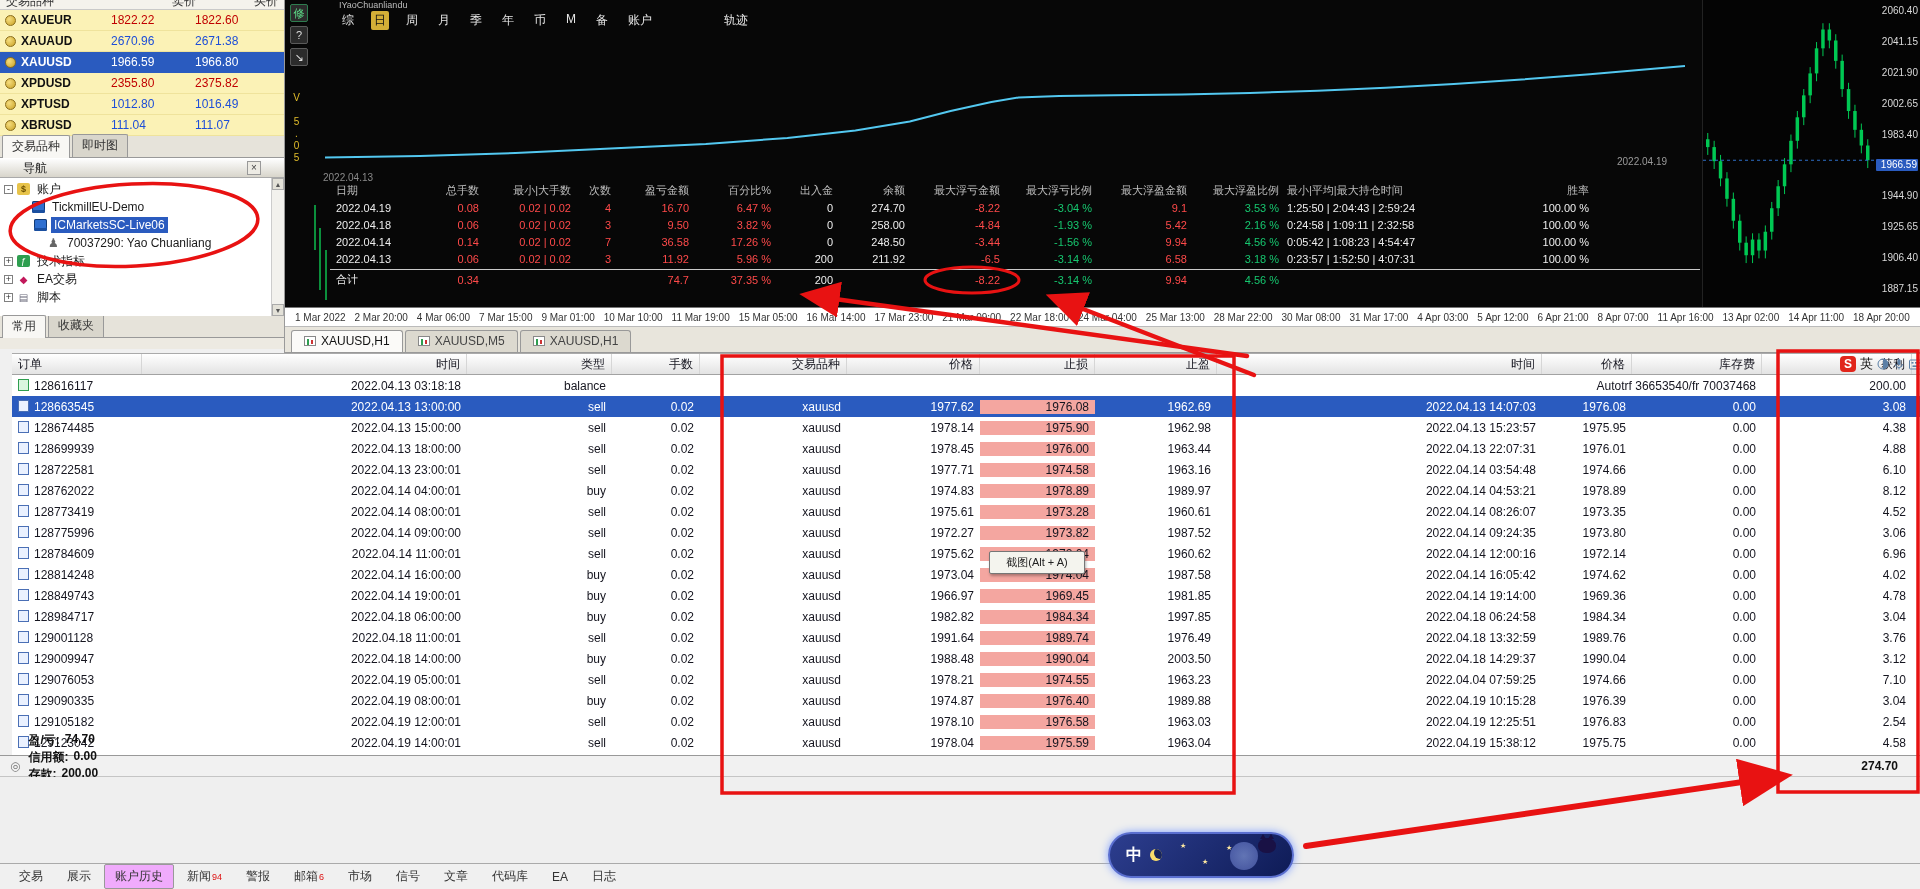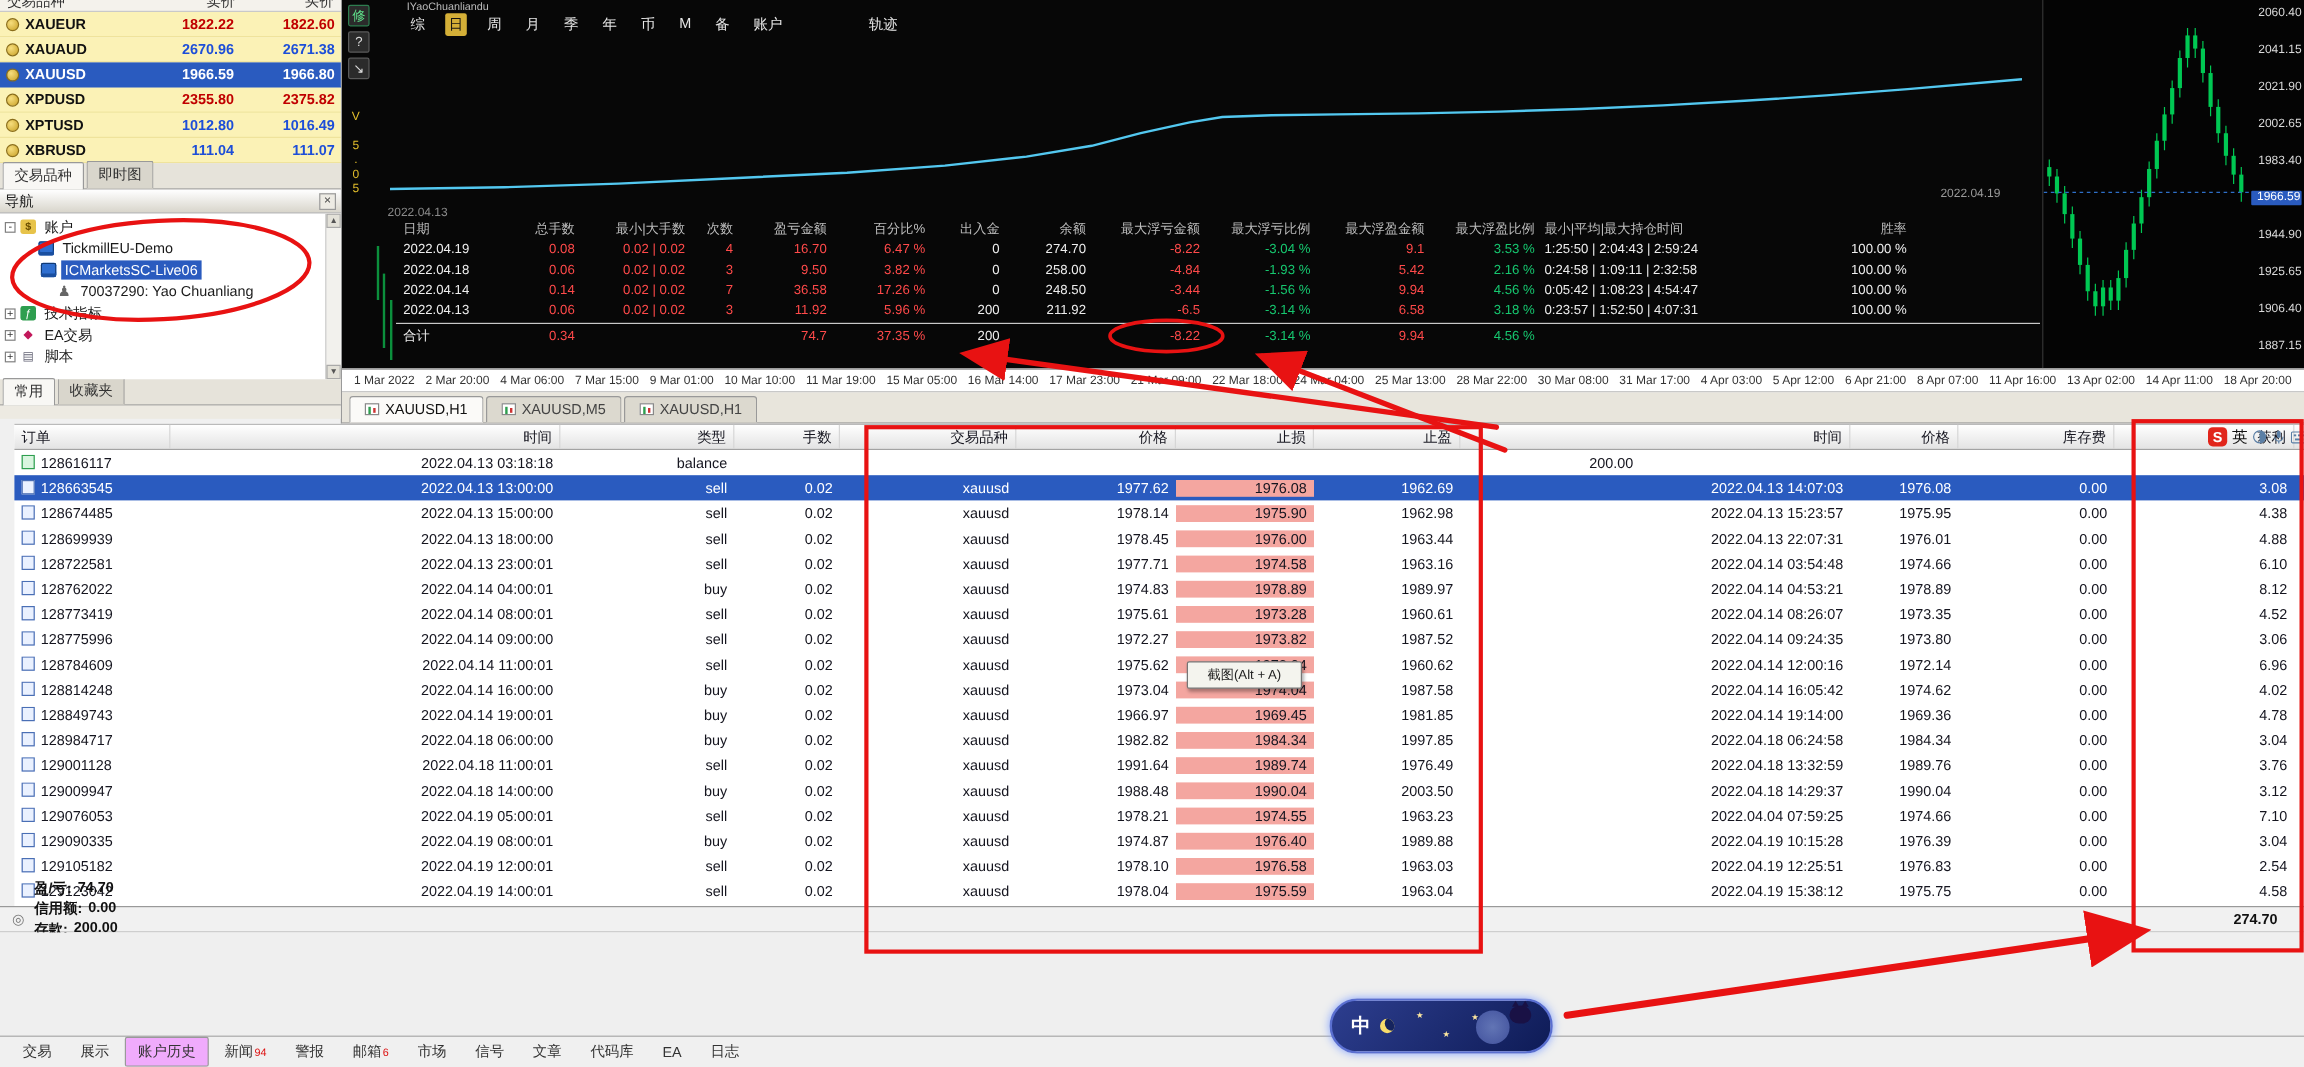--- a/index.html
+++ b/index.html
@@ -9,29 +9,29 @@
 
 #left-panel{position:absolute;left:0;top:0;width:285px;height:353px;background:#F0F0F0;border-right:1px solid #9a9a9a;z-index:5}
 #mw-header{height:10px;overflow:hidden;background:#F4F2EC;border-bottom:1px solid #c9c9c9}
 #mw-header .mwh{display:flex;height:18px;margin-top:-8px;align-items:center;padding:0 6px;color:#333}
 .mwh-sym{flex:1;text-align:left}
 .mwh-bid{width:88px;text-align:right}
 .mwh-ask{width:82px;text-align:right}
 .mw-row{height:21px;display:flex;align-items:center;background:#FBF2B6;border-bottom:1px solid #EFE39C;padding:0 5px}
 .mw-row .coin{width:11px;height:11px;border-radius:50%;background:radial-gradient(circle at 35% 35%,#F6DD7D,#C9A227);border:1px solid #8A6D1A;flex:0 0 11px}
 .mw-sym{font-weight:bold;color:#111;margin-left:5px;flex:1}
-.mw-bid,.mw-ask{width:84px;text-align:right;font-weight:bold}
+.mw-bid,.mw-ask{width:84px;text-align:left;font-weight:normal}
 .mw-row.down .mw-bid,.mw-row.down .mw-ask{color:#C00000}
 .mw-row.up .mw-bid,.mw-row.up .mw-ask{color:#1d4ed8}
 .mw-row.selected{background:#2A5BBF;border-bottom-color:#2A5BBF}
 .mw-row.selected .mw-sym,.mw-row.selected .mw-bid,.mw-row.selected .mw-ask{color:#fff}
 .tabbar{display:flex;align-items:flex-end;height:22px;background:#E6E3DA;border-bottom:1px solid #999;padding:0 2px;gap:2px}
 .tab{padding:2px 9px 3px;color:#333;background:#D9D6CC;border:1px solid #999;border-bottom:none;border-radius:2px 2px 0 0;white-space:nowrap}
 .tab.active{background:#F8F7F4;position:relative;top:1px}
-#nav-title{height:20px;background:linear-gradient(#FDFDFD,#D8D5CB);border-top:1px solid #fff;border-bottom:1px solid #aaa;display:flex;align-items:center;justify-content:space-between;padding:0 4px;color:#222}
+#nav-title{height:20px;background:linear-gradient(#FDFDFD,#D8D5CB);border-top:1px solid #fff;border-bottom:1px solid #aaa;display:flex;align-items:center;justify-content:space-between;padding:0 23px;color:#222}
 #nav-close{width:14px;height:14px;border:1px solid #999;background:#EDEBE4;display:flex;align-items:center;justify-content:center;font-size:10px;color:#444;line-height:1}
 #nav-close::before{content:"\00D7"}
 #nav-tree{background:#fff;height:138px;position:relative;padding-top:2px;overflow:hidden}
 .tree-row{height:18px;display:flex;align-items:center}
 .expander{width:9px;height:9px;border:1px solid #808080;background:#fff;font-size:9px;line-height:7px;text-align:center;color:#333;margin-right:4px;flex:0 0 9px}
 .expander:empty{visibility:hidden}
 .tree-icon{width:13px;height:12px;margin-right:4px;display:inline-flex;align-items:center;justify-content:center;font-size:9px;border-radius:2px;flex:0 0 13px}
 .tree-icon.accounts{background:#E7C34A;color:#6B4E00}.tree-icon.accounts::before{content:"$";font-weight:bold}
 .tree-icon.server{background:#2F6FD0;box-shadow:inset 0 -3px 0 #1A4FA0,inset 0 0 0 1px #123A73}
 .tree-icon.user{color:#666;font-size:12px}.tree-icon.user::before{content:"\265F"}
@@ -552,20 +552,21 @@
       </div>
     <div id="balance-row" class="trow">
       <div class="tcell c0">128616117</div>
       <div class="tcell c1">2022.04.13 03:18:18</div>
       <div class="tcell c2">balance</div>
       <div class="tcell c3"></div>
       <div class="tcell c4"></div>
       <div class="tcell c5"></div>
       <div class="tcell c6"></div>
       <div class="tcell c7"></div>
+      <div class="tcell comment-cell">Autotrf 36653540/fr 70037468</div>
       <div class="tcell c11">200.00</div>
     </div>
     <div id="h-body">
         <div class="trow selected">
           <div class="tcell c0">128663545</div>
           <div class="tcell c1">2022.04.13 13:00:00</div>
           <div class="tcell c2">sell</div>
           <div class="tcell c3">0.02</div>
           <div class="tcell c4">xauusd</div>
           <div class="tcell c5">1977.62</div>

